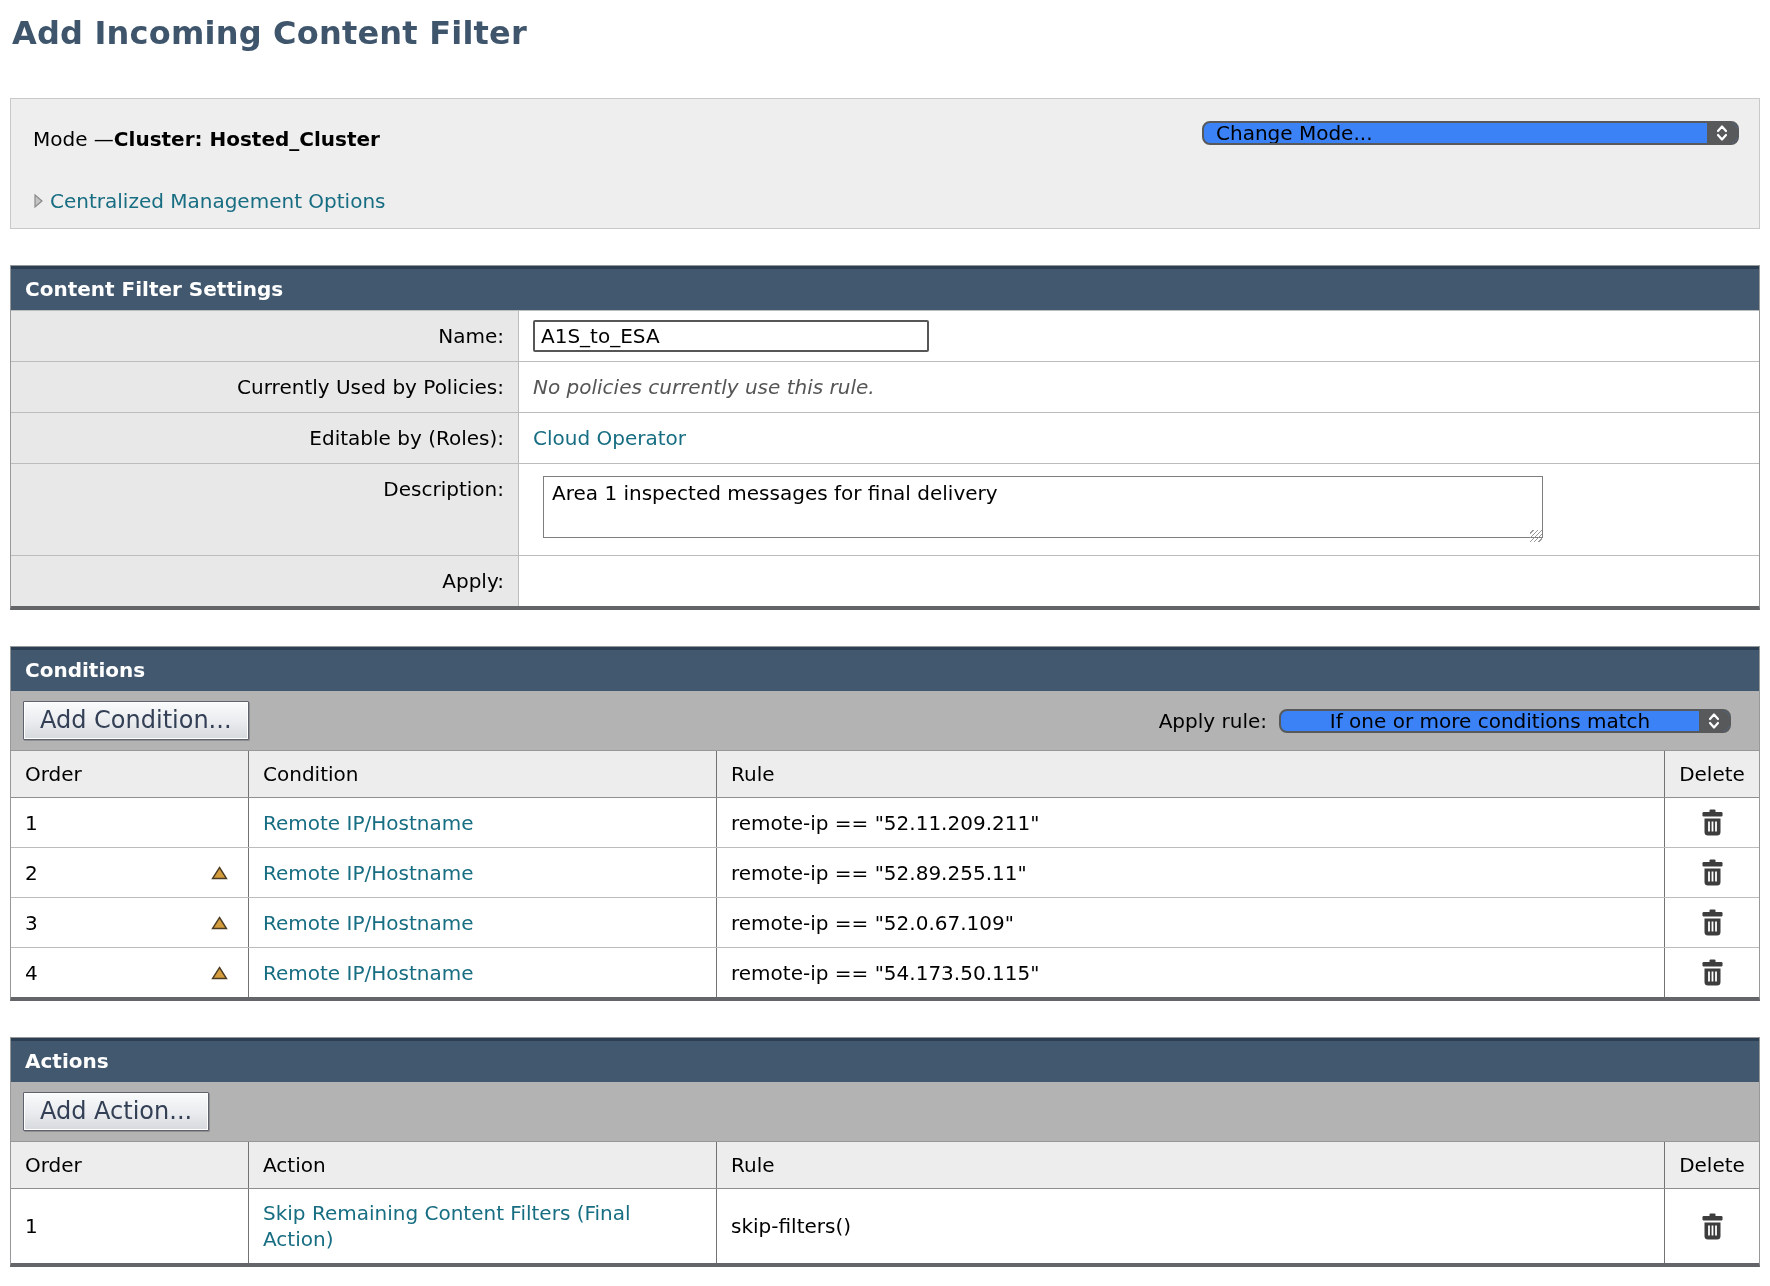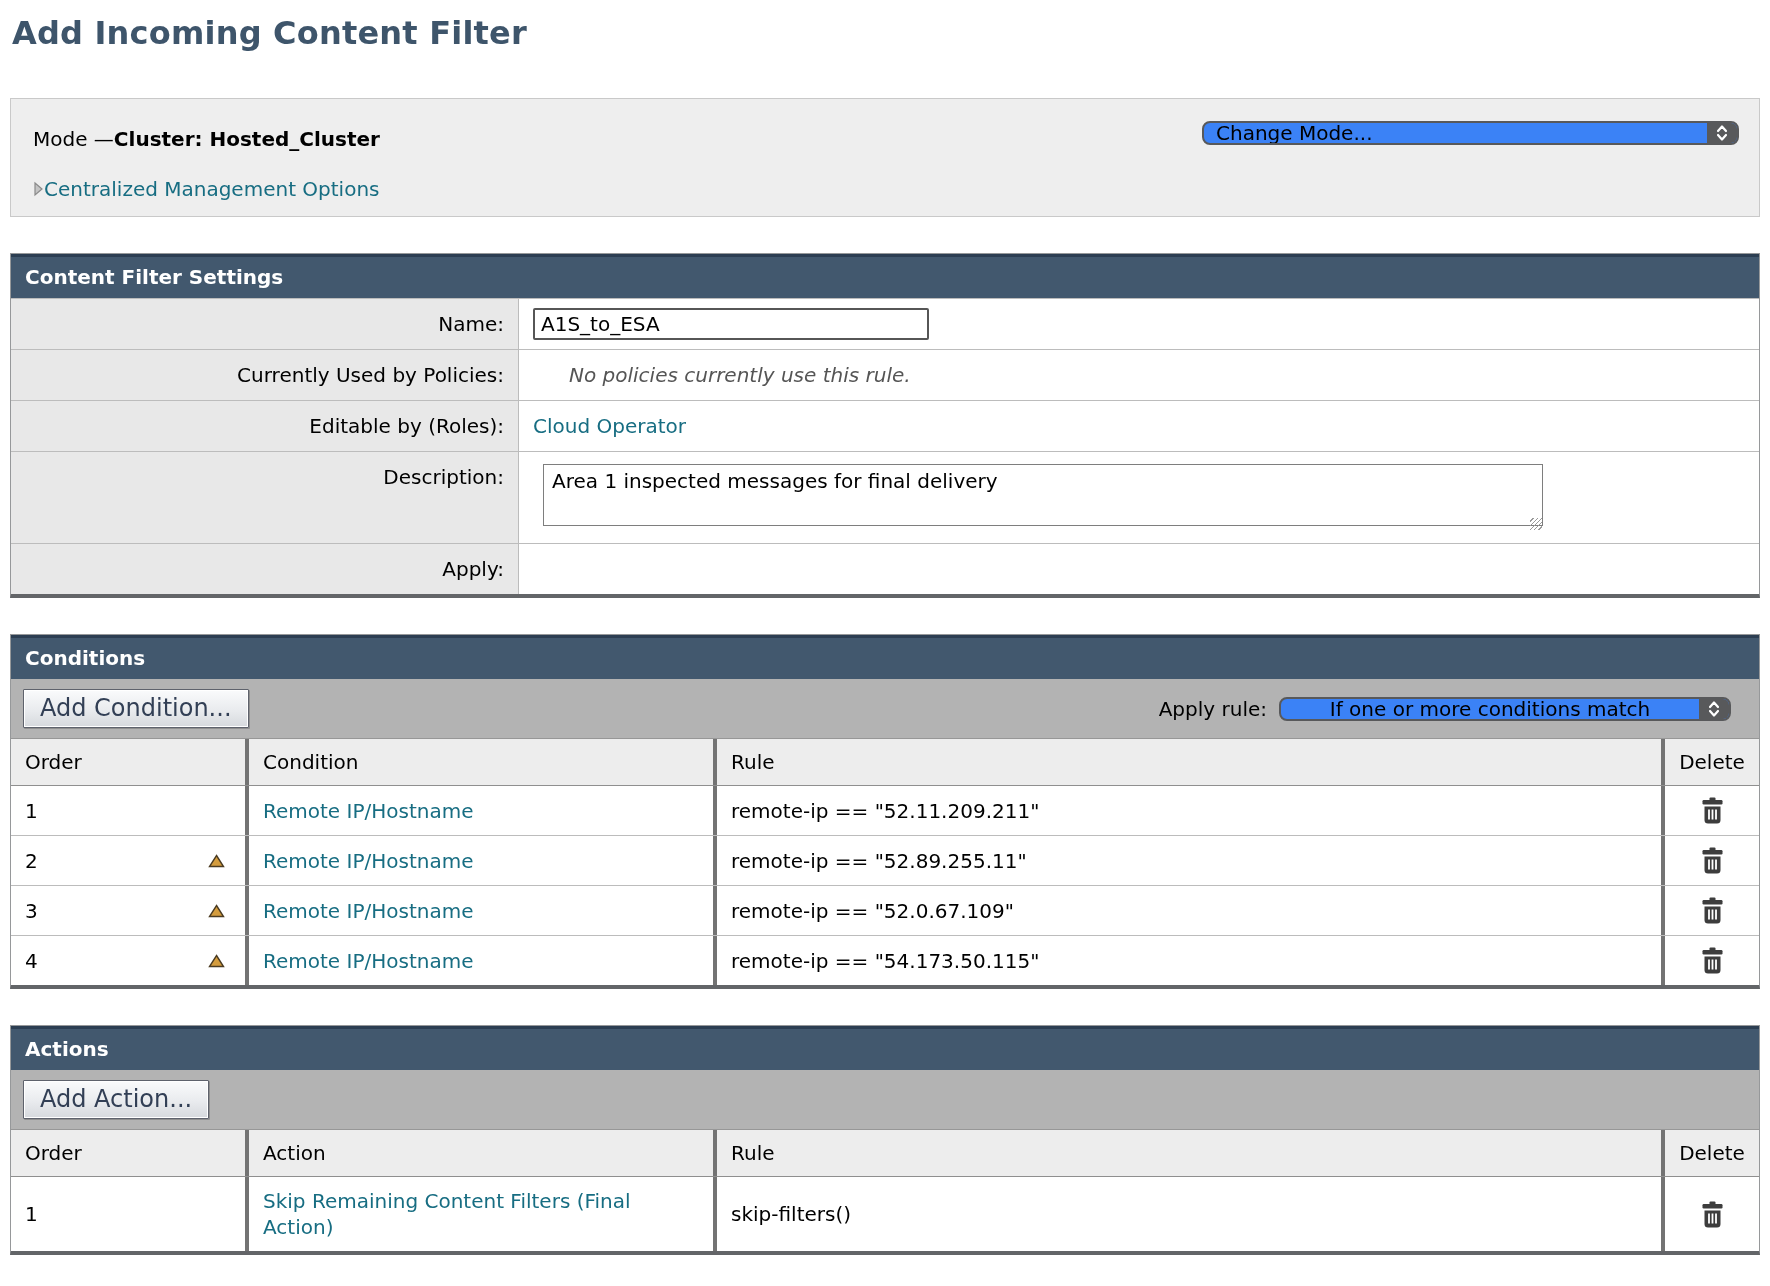--- a/index.html
+++ b/index.html
@@ -17,21 +17,21 @@
   }
 
   
   .mode-box {
     margin-top:46px; background:#eeeeee; border:1px solid #c9c9c9;
     padding:28px 22px 15px 22px; position:relative;
   }
   .mode-line { font-size:20px; }
   .mode-line b { font-weight:bold; }
   .change-mode-wrap { position:absolute; top:22px; right:20px; }
-  .mgmt-row { margin-top:26px; display:flex; align-items:center; gap:0; }
+  .mgmt-row { margin-top:38px; display:flex; align-items:center; gap:6px; }
   .mgmt-link { color:#176d82; font-size:20px; text-decoration:none; cursor:pointer; }
 
   
   .macselect {
     display:inline-flex; align-items:stretch; height:24px;
     background:#3b82f6; border:2px solid #58595b; border-radius:8px;
     cursor:pointer; overflow:hidden;
   }
   .msel-label {
     flex:1; display:flex; align-items:center; padding:0 12px;
@@ -56,21 +56,21 @@
 
   
   .frow { display:grid; grid-template-columns:508px 1fr; border-top:1px solid #bcbcbc; }
   .frow:first-of-type { border-top:none; }
   .flabel {
     background:#e8e8e8; text-align:right; font-size:20px;
     padding:13px 14px 13px 8px; border-right:1px solid #bcbcbc;
   }
   .fvalue { background:#fff; padding:8px 14px; font-size:20px; display:flex; align-items:center; }
   .fvalue.top { align-items:flex-start; }
-  .italic-note { font-style:italic; color:#555;margin-left:36px; }
+  .italic-note { font-style:italic; color:#555; }
   .teal-link { color:#176d82; text-decoration:none; cursor:pointer; }
 
   .name-input {
     width:396px; height:32px; border:2px solid #565656; border-radius:2px;
     font-family:inherit; font-size:20px; padding:2px 6px; outline:none;
   }
   .desc-textarea {
     width:1000px; height:62px; border:1px solid #7e7e7e;
     font-family:inherit; font-size:20px; padding:4px 8px;
     resize:none; outline:none; margin:4px 0;
@@ -94,21 +94,21 @@
     box-shadow:inset 0 0 0 1px #ffffff, 1px 1px 0 #8f8f8f;
     padding:4px 16px 5px 16px; cursor:pointer;
   }
   .apply-rule { display:flex; align-items:center; gap:12px; margin-right:16px; }
   .apply-rule-label { font-size:20px; }
 
   
   .trow { display:grid; grid-template-columns:238px 468px 948px 1fr; border-bottom:1px solid #bcbcbc; background:#fff; }
   .trow:last-child { border-bottom:none; }
   .trow.thead { background:#ededed; border-bottom:1px solid #8f8f8f; }
-  .tcell { padding:11px 14px; font-size:20px; border-right:4px solid #737373; display:flex; align-items:center; }
+  .tcell { padding:11px 14px; font-size:20px; border-right:1px solid #737373; display:flex; align-items:center; }
   .tcell:last-child { border-right:none; justify-content:center; }
   .tcell.order-cell { justify-content:space-between; }
   .move-up { background:none; border:none; padding:0 6px; cursor:pointer; display:flex; align-items:center; }
   .trash-btn { background:none; border:none; padding:0; cursor:pointer; display:flex; align-items:center; }
   .wrap2 { line-height:1.3; }
 </style>
 </head>
 <body>
 
 <div class="page">

